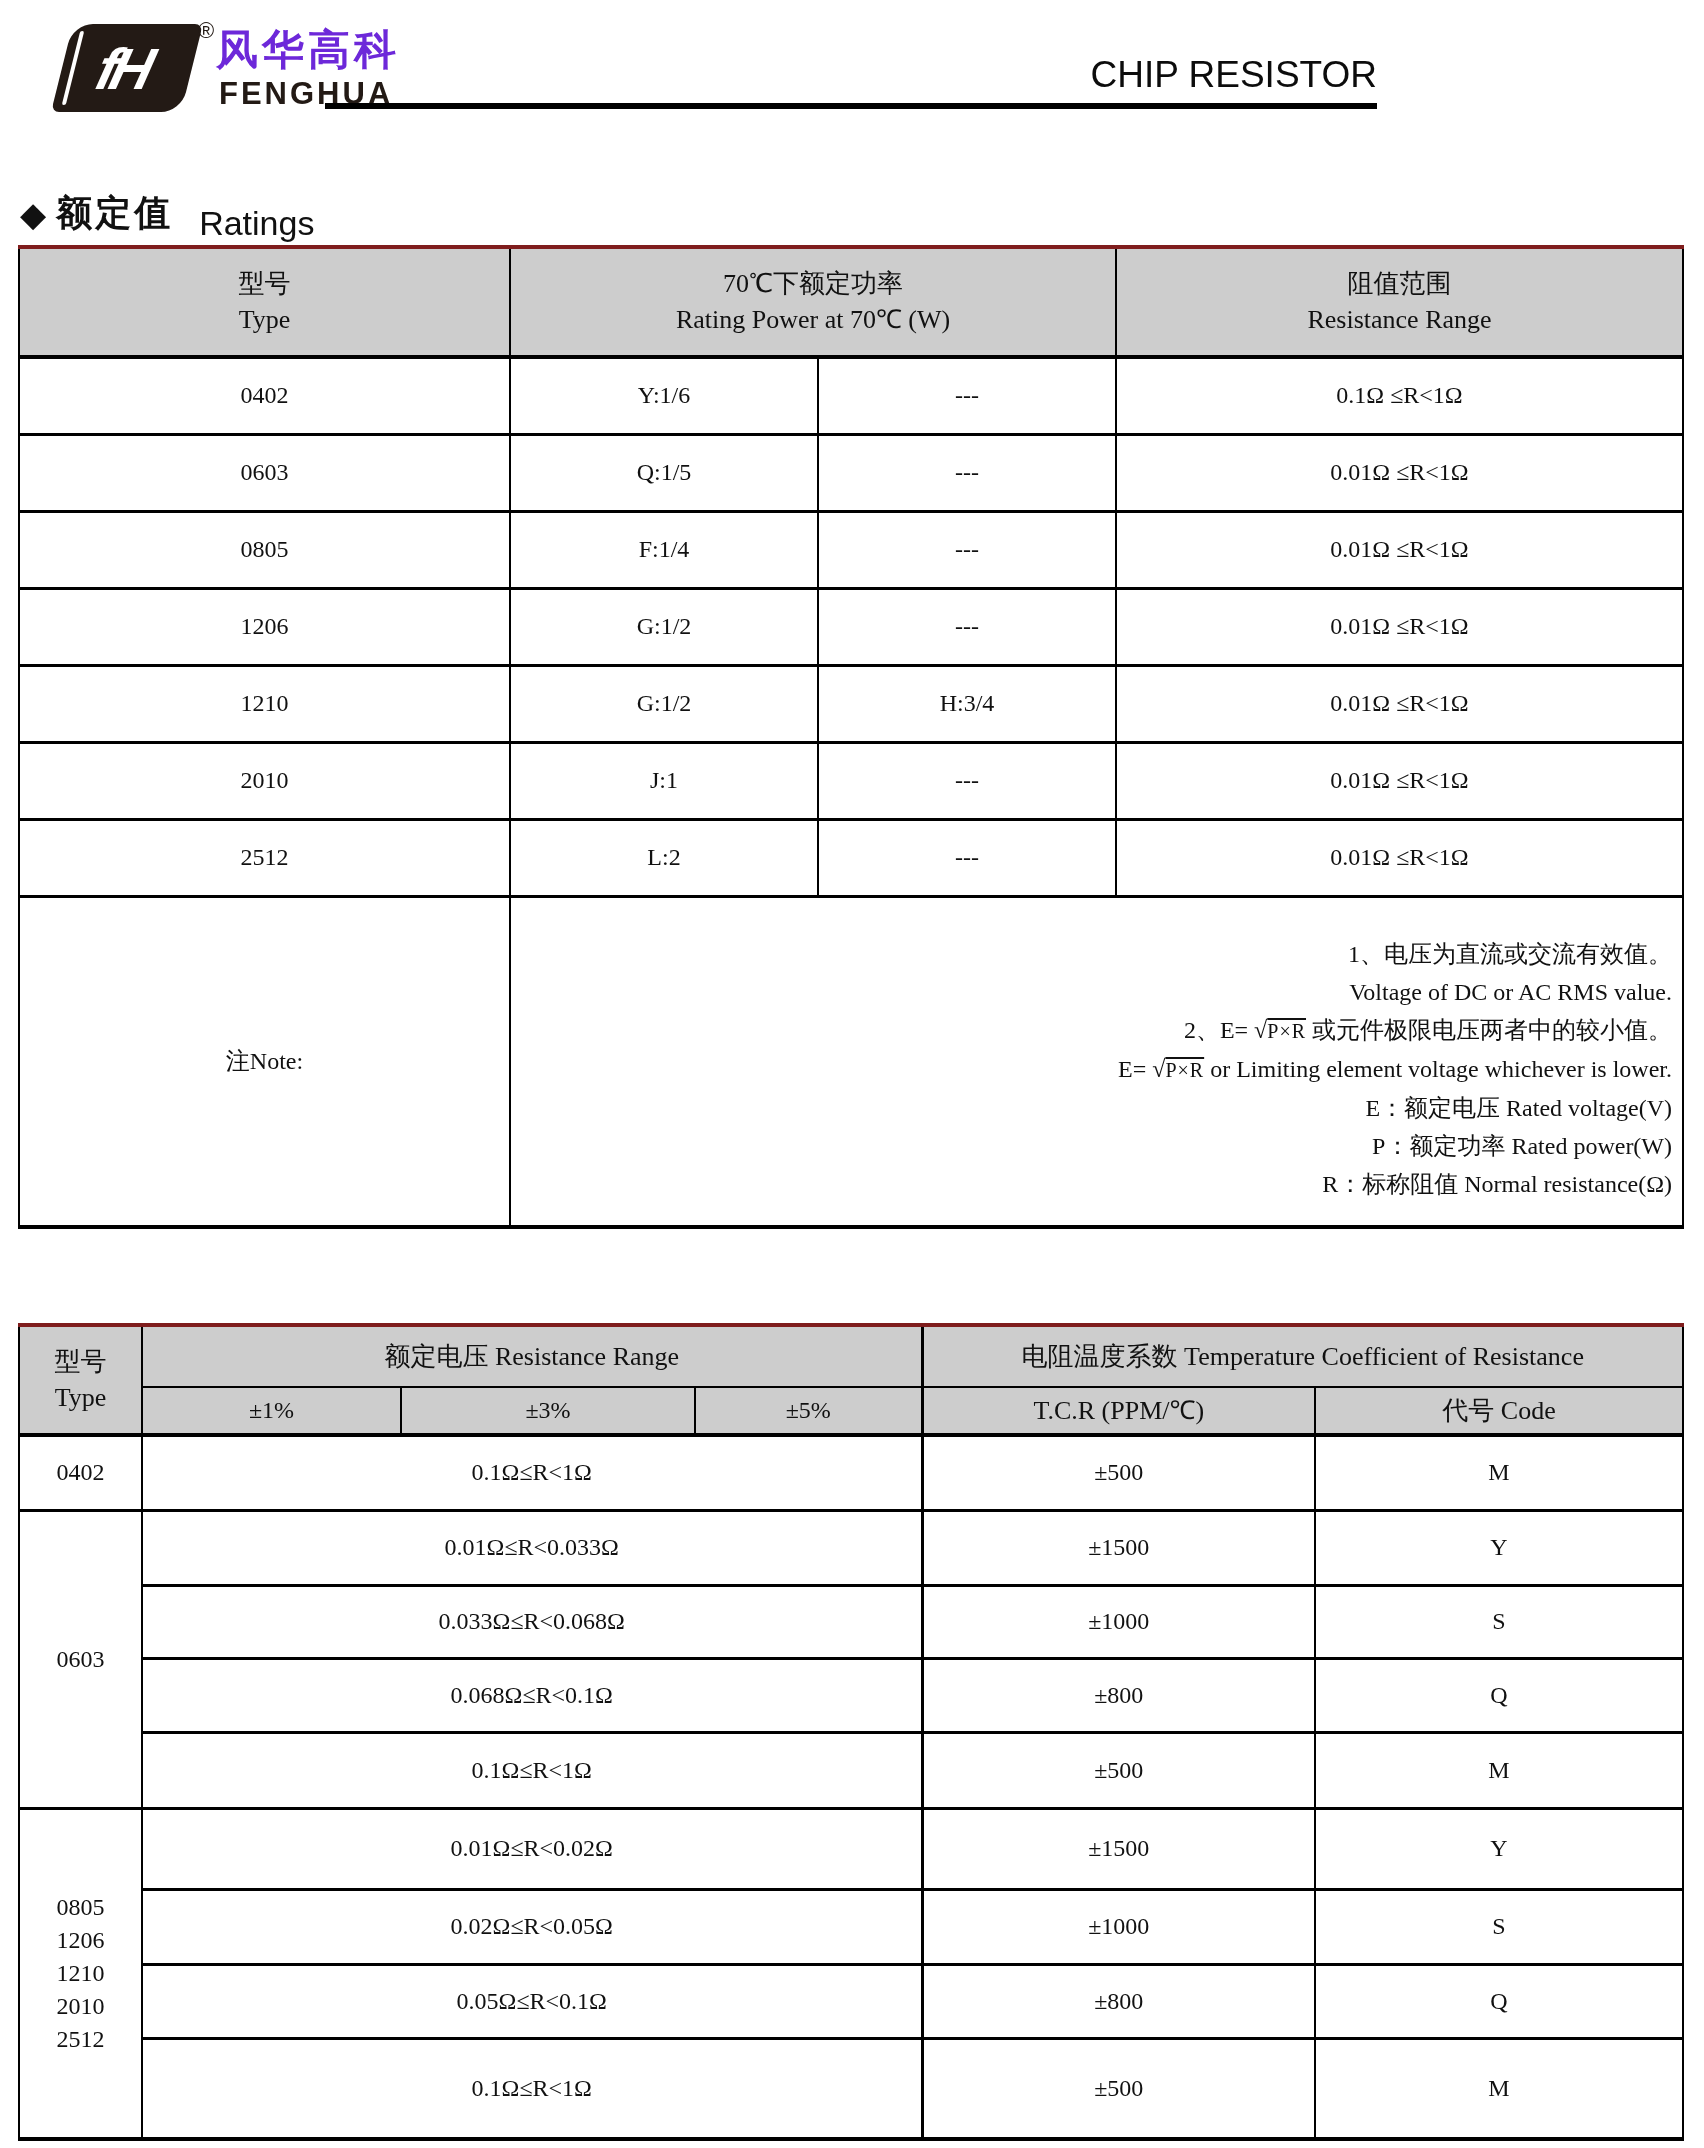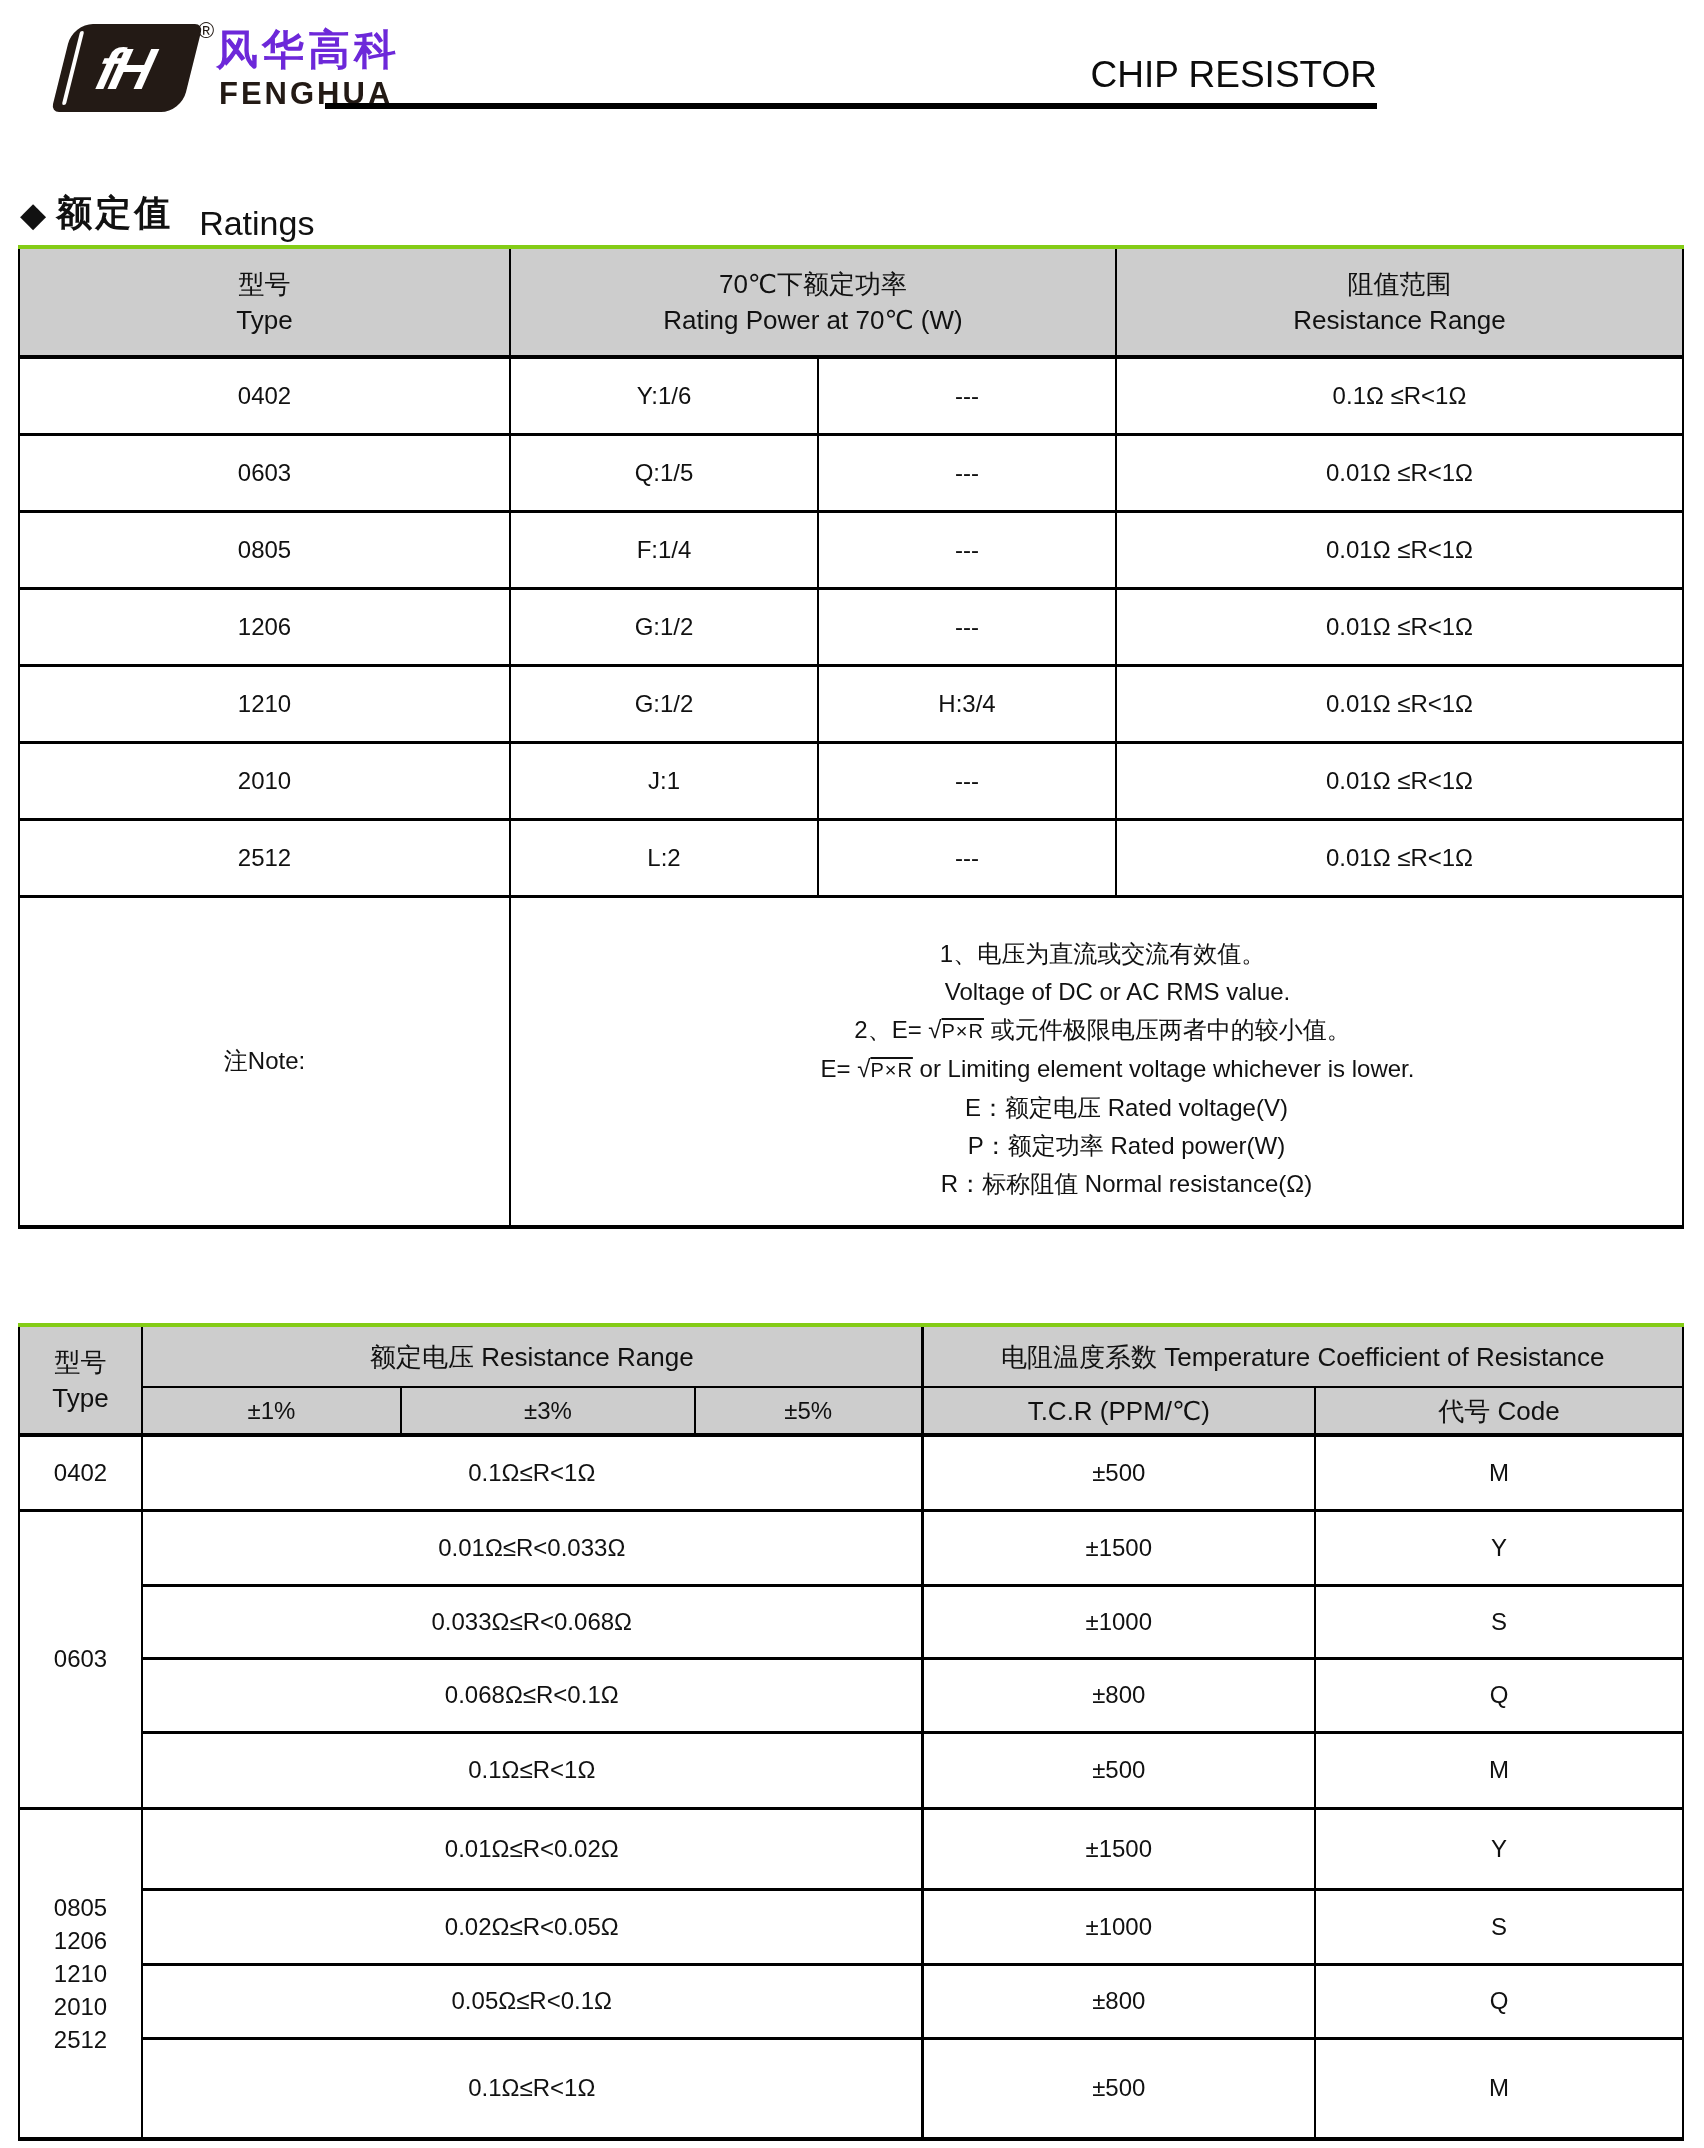--- a/index.html
+++ b/index.html
@@ -34,24 +34,24 @@
   td, th { border:2px solid #000; text-align:center; vertical-align:middle;
     font-size:24px; font-weight:400; overflow:hidden; }
   .thead-bg { background:#cdcdcd; }
   .hline2 { line-height:36px; font-size:26px; }
   tr.data > td { border-top-width:3px; }
   .tbl { position:absolute; left:18px; background:#fff; }
 
   
   #ratings { top:245px; width:1664px; }
   #ratings th { border-bottom-width:4px; }
-  #ratings, #tcr { border-top:4px solid #84cc16; border-bottom:4px solid #000; }
+  #ratings, #tcr { border-top:4px solid #7f1d1d; border-bottom:4px solid #000;font-family:Liberation Serif, serif; }
   tr.rh110 { height:110px; } tr.rh77 { height:77px; } tr.rh331 { height:331px; }
 
-  .note-cell { text-align:center; padding:26px 10px 10px 22px; }
+  .note-cell { text-align:right; padding:26px 10px 10px 22px; }
   .note-line { line-height:38px; font-size:24px; white-space:nowrap; }
   .ind1 { padding-left:30px; } .ind2 { padding-left:48px; }
   .ovl { text-decoration:overline; font-size:20px; letter-spacing:1px; }
   .rad { font-size:24px; }
 
   
   #tcr { top:1323px; width:1664px; }
   tr.rh62 { height:62px; } tr.rh48 { height:48px; } tr.rh75 { height:75px; }
   tr.rh73 { height:73px; } tr.rh74 { height:74px; } tr.rh76 { height:76px; }
   tr.rh81 { height:81px; } tr.rh101 { height:101px; }

